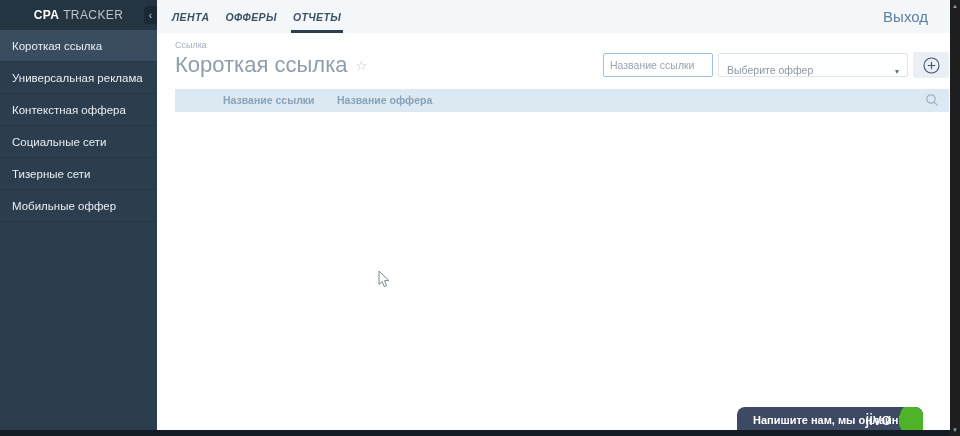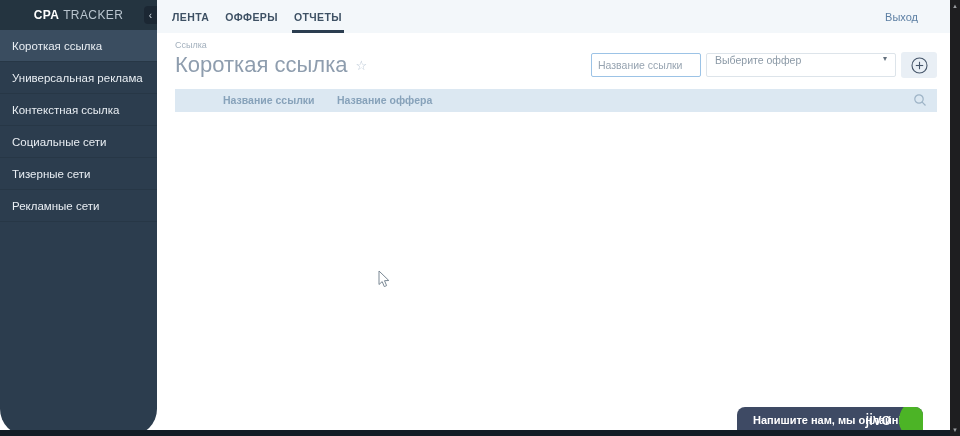--- a/index.html
+++ b/index.html
@@ -2,58 +2,58 @@
 <html><head>
 <meta charset="utf-8">
 <style>
   * { margin:0; padding:0; box-sizing:border-box; }
   html,body { width:960px; height:436px; overflow:hidden;
     font-family:"Liberation Sans", sans-serif; background:#fff; }
   .stage { position:relative; width:960px; height:436px; background:#fff; overflow:hidden; }
 
   
   .sidebar { position:absolute; left:0; top:0; width:157px; height:436px;
-    background:#2c3d4e; z-index:2;border-radius:27px; }
+    background:#2c3d4e; z-index:2; }
   .side-header { position:relative; height:30px; background:#243440;
     display:flex; align-items:center; justify-content:center; }
   .brand { color:#fff; font-size:12px; letter-spacing:.4px; }
   .brand b { font-weight:700; color:#ffffff; }
   .brand .rest { font-weight:400; color:#b9c5cf; }
   .collapse-btn { position:absolute; right:0; top:6px; width:13px; height:18px;
     background:#1b2733; border-radius:4px 0 0 4px; color:#cfd9e1; font-size:10px;
     display:flex; align-items:center; justify-content:center; cursor:pointer; }
   .side-item { height:32px; display:flex; align-items:center; padding-left:12px;
     color:#e9eef3; font-size:11.5px; border-bottom:1px solid #273746; cursor:pointer; }
   .side-item.active { background:#3a4d60; }
 
   
   .topbar { position:absolute; left:157px; top:0; width:793px; height:33px;
     background:#f3f7fa; display:flex; align-items:center; }
   .tabs { display:flex; gap:16px; margin-left:15px; height:100%; align-items:center; }
   .tab { position:relative; height:100%; display:flex; align-items:center;
-    font-size:10.5px; font-weight:700; letter-spacing:.4px; color:#3e5164; cursor:pointer; }
+    font-size:10.5px; font-weight:700; letter-spacing:.4px; color:#3e5164; cursor:pointer;font-style:italic; }
   .tab.active::after { content:""; position:absolute; left:-2px; right:-2px; bottom:0;
     height:3px; background:#2c3e50; }
-  .logout { margin-left:auto; margin-right:32px; color:#5c7fa3; font-size:11px; cursor:pointer; }
+  .logout { margin-left:auto; margin-right:22px; color:#5c7fa3; font-size:15px; cursor:pointer; }
 
   
   .content { position:absolute; left:157px; top:33px; width:793px; height:398px;
-    background:#fff; padding:7px 13px 0 18px; }
+    background:#fff; padding:7px 1px 0 18px; }
   .row1 { display:flex; align-items:flex-end; }
   .breadcrumb { font-size:9px; color:#a3b0bd; margin-bottom:2px; }
   .title-line { display:flex; align-items:center; }
   .page-title { font-size:22px; font-weight:400; color:#8e9dae; line-height:26px; }
   .star { font-size:13px; color:#b9c6d4; margin-left:8px; cursor:pointer; }
   .controls { margin-left:auto; display:flex; align-items:center; gap:5px; }
   .link-input { width:110px; height:24px; border:1px solid #9cc3e6; border-radius:2px;
     font-size:10.5px; padding:0 6px; color:#55606b; outline:none;
     font-family:"Liberation Sans", sans-serif; }
   .link-input::placeholder { color:#97a4b1; }
   .offer-select { width:190px; height:24px; border:1px solid #dde4ea; border-radius:2px;
-    background:#fff; display:flex; align-items:flex-start; padding:0 8px;
+    background:#fff; display:flex; align-items:flex-end; padding:0 8px;
     font-size:10.5px; color:#8b99a6; cursor:pointer;gap:8px; }
   .offer-select .caret { margin-left:auto; font-size:8px; color:#64717e; }
   .add-btn { width:36px; height:26px; background:#e9eff5; border:none; border-radius:3px;
     display:flex; align-items:center; justify-content:center; cursor:pointer; }
 
   
   .table-header { position:relative; margin-top:11px; height:23px; background:#dce8f2; }
   .th { position:absolute; top:5px; font-size:10.5px; font-weight:700; color:#87a2ba; }
   .th.c1 { left:48px; }
   .th.c2 { left:162px; }
@@ -91,30 +91,30 @@
           <span>‹</span>
         </span>
     </div>
     <div class="side-item active">
         <span>Короткая ссылка</span>
       </div>
     <div class="side-item">
         <span>Универсальная реклама</span>
       </div>
     <div class="side-item">
-        <span>Контекстная ссылка</span>
+        <span>Контекстная оффера</span>
       </div>
     <div class="side-item">
         <span>Социальные сети</span>
       </div>
     <div class="side-item">
         <span>Тизерные сети</span>
       </div>
     <div class="side-item">
-        <span>Рекламные сети</span>
+        <span>Мобильные оффер</span>
       </div>
   </aside>
 
   <header class="topbar">
     <nav class="tabs">
       <span class="tab">ЛЕНТА</span>
       <span class="tab">ОФФЕРЫ</span>
       <span class="tab active">ОТЧЕТЫ</span>
     </nav>
     <span class="logout">Выход</span>

